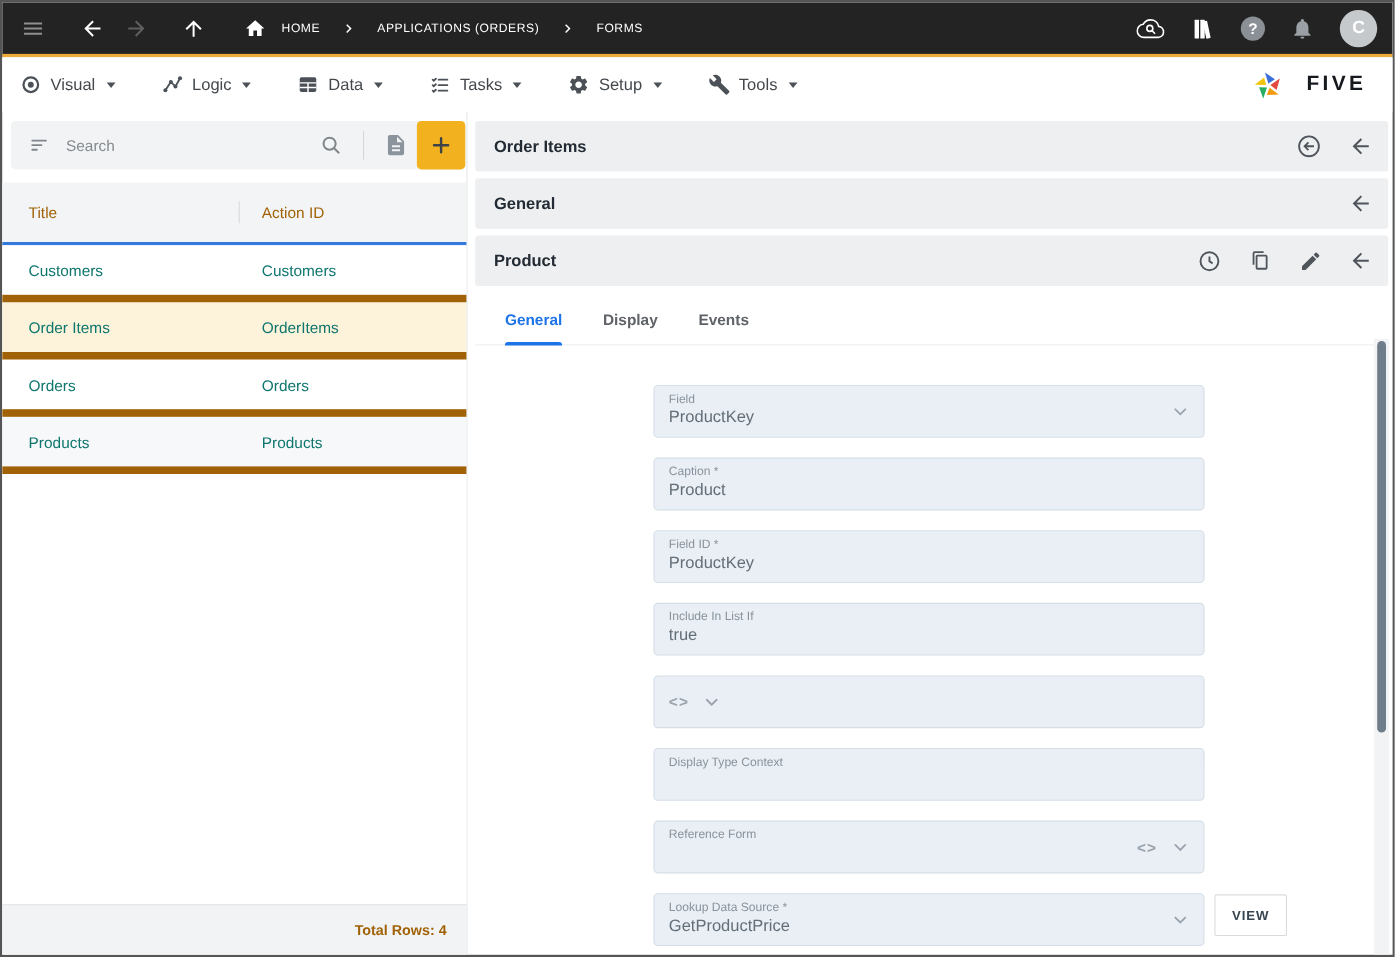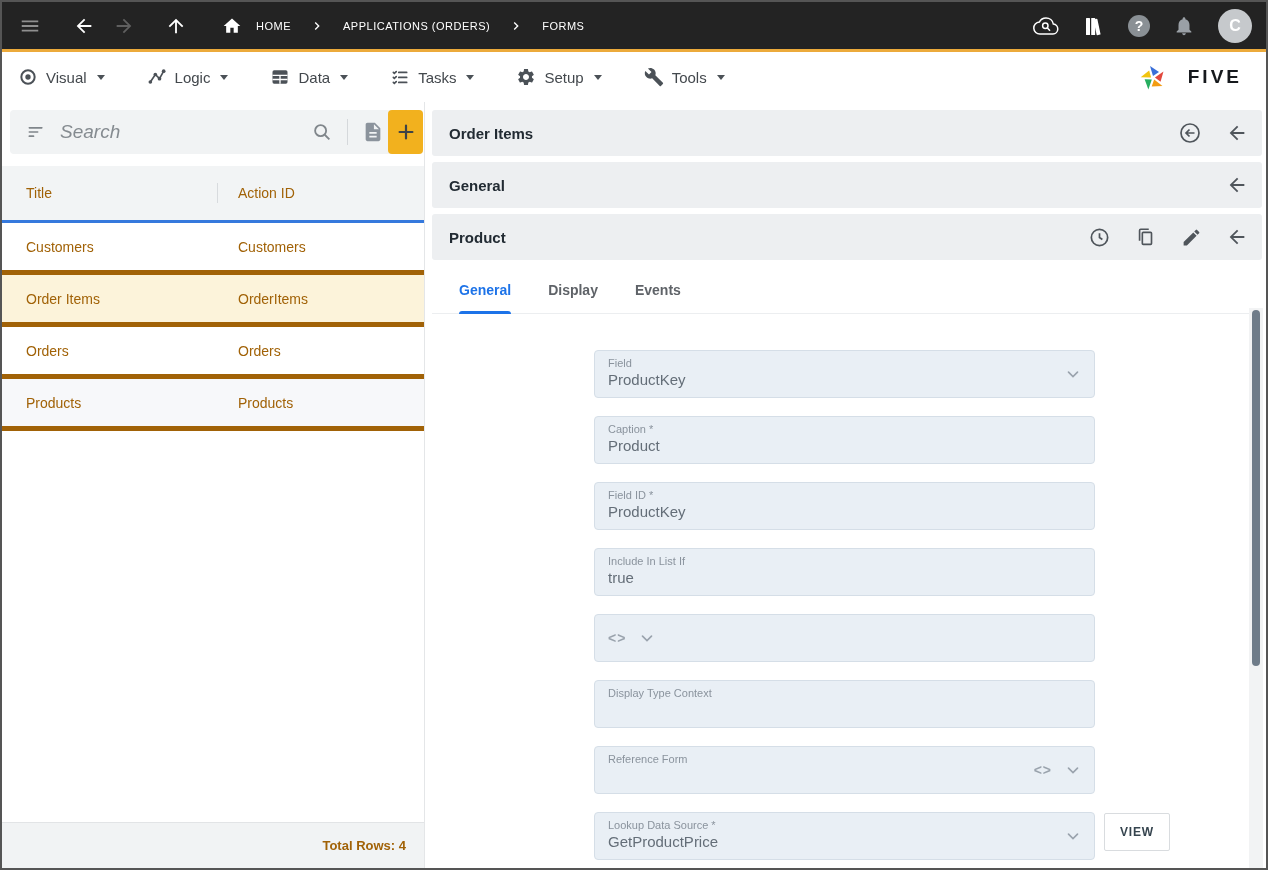--- a/index.html
+++ b/index.html
@@ -22,30 +22,30 @@
   .brand { margin-left:auto; display:flex; align-items:center; gap:21px; padding-right:8px; }
   .brand-text { font-size:19px; font-weight:700; letter-spacing:3px; color:#16191d; }
 
   
   .content { flex:1; display:flex; min-height:0; }
 
   
   .left-panel { width:423px; border-right:1px solid #e4e6e8; display:flex; flex-direction:column; flex-shrink:0; }
   .searchbar { margin:8px 1px 12px 8px; height:44px; background:#f1f3f4; border-radius:4px; display:flex; align-items:center; }
   .filter-ic { margin:0 14px 0 16px; display:flex; }
-  .search-input { flex:1; border:none; background:transparent; outline:none; font-size:19px; color:#3c4043; font-family:"Liberation Sans",sans-serif;font-style:italic; }
+  .search-input { flex:1; border:none; background:transparent; outline:none; font-size:14px; color:#3c4043; font-family:"Liberation Sans",sans-serif; }
   .search-input::placeholder { color:#858b90; }
   .sb-divider { width:1px; height:26px; background:#d5d8db; margin:0 10px; }
   .sb-btn { width:38px; height:44px; display:flex; align-items:center; justify-content:center; cursor:pointer; }
   .plus-btn { width:44px; height:44px; border-radius:4px; background:#f2b11e; display:flex; align-items:center; justify-content:center; cursor:pointer; }
 
   .thead { height:54px; background:#f2f4f5; display:flex; align-items:center; padding-left:24px; position:relative; font-size:14px; font-weight:normal; color:#a16207; }
   .thead::after { content:''; position:absolute; left:215px; top:17px; width:1px; height:20px; background:#d8dbde; }
   .blue-bar { height:3px; background:#3579dd; }
-  .trow { height:52px; display:flex; align-items:center; padding-left:24px; font-size:14px; color:#a16207; border-bottom:5px solid #a16207; cursor:pointer; background:#fff; }
+  .trow { height:52px; display:flex; align-items:center; padding-left:24px; font-size:14px; color:#0f766e; border-bottom:7px solid #a16207; cursor:pointer; background:#fff; }
   .trow.alt { background:#f7f8fa; }
   .trow.selected { background:#fcf3da; }
   .cell-title { width:212px; }
   .cell-action { flex:1; }
   .tspacer { flex:1; background:#fff; }
   .tfoot { height:46px; background:#f1f3f4; border-top:1px solid #e2e4e6; font-size:13px; font-weight:bold; color:#a16207; display:flex; align-items:center; justify-content:flex-end; padding-right:18px; }
 
   
   .right-panel { flex:1; position:relative; padding:8px 4px 0 7px; min-width:0; }
   .section-bar { height:46px; background:#edeff1; border-radius:3px; margin-bottom:6px; display:flex; align-items:center; padding:0 14px 0 17px; }

